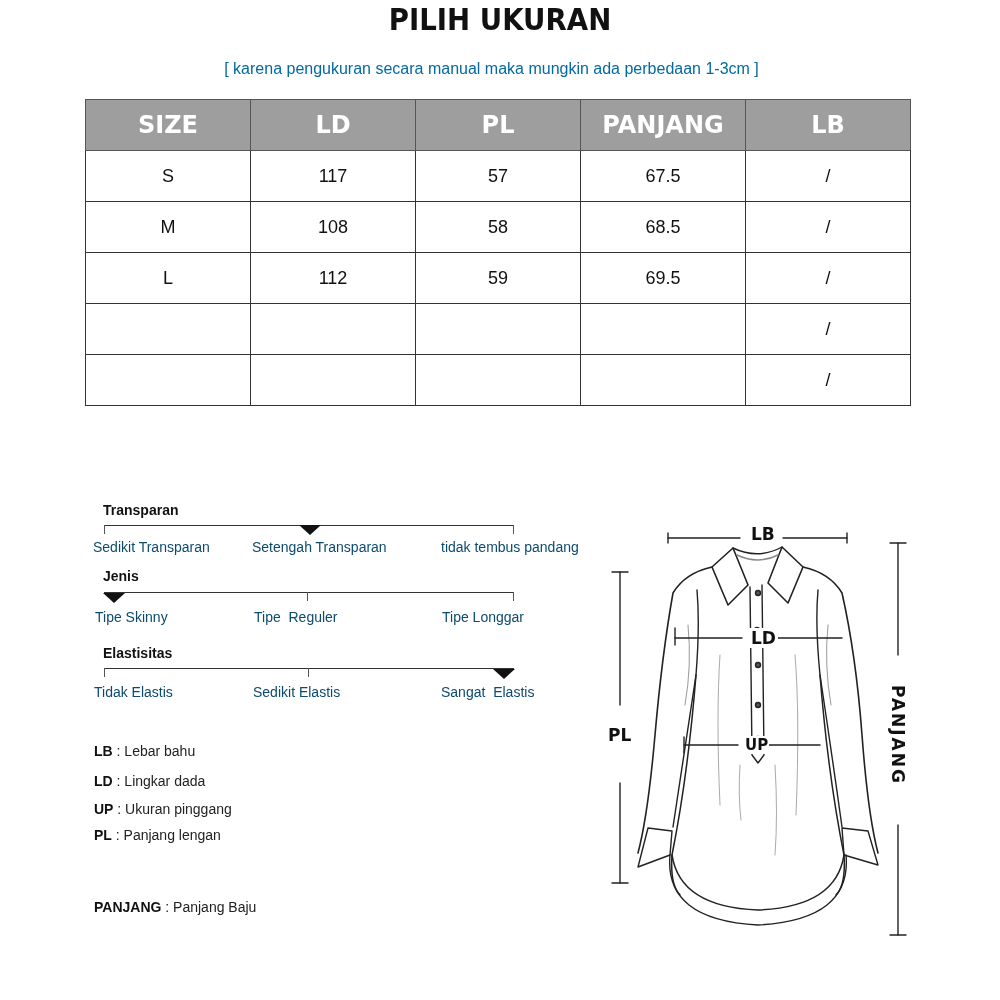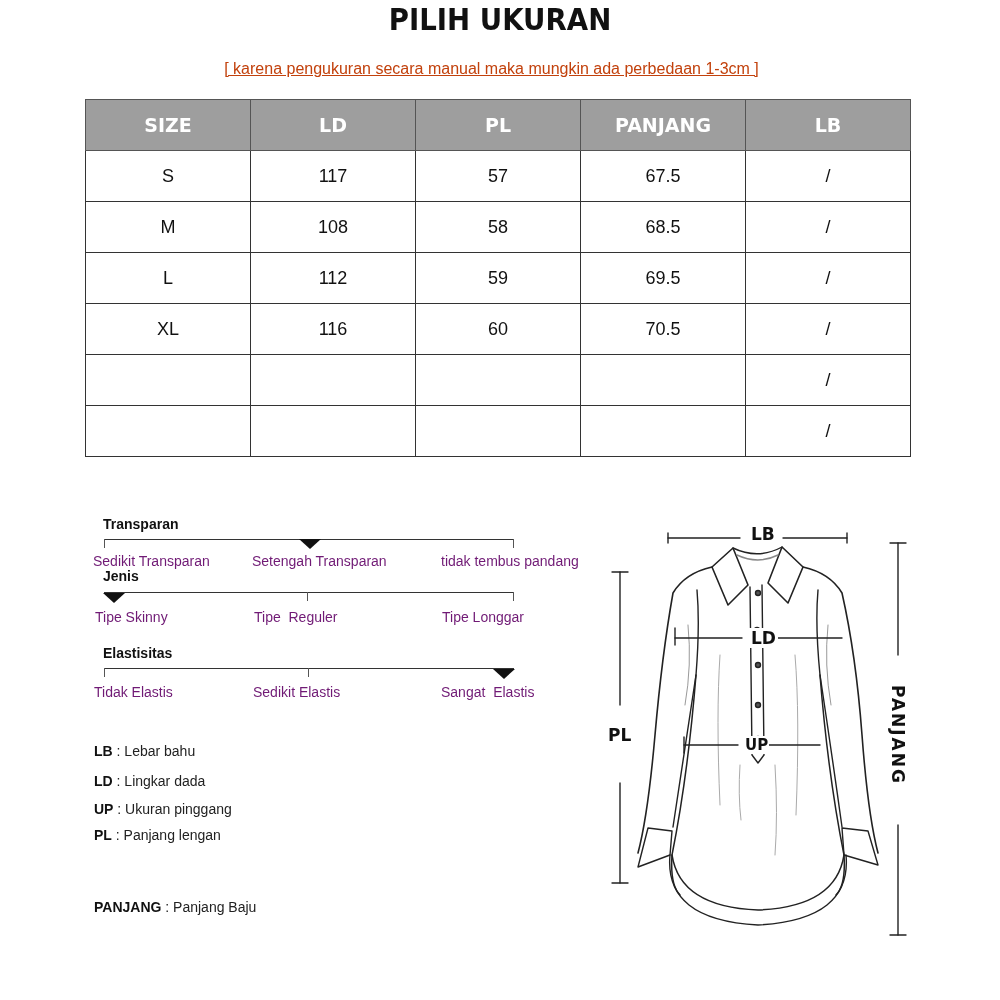--- a/index.html
+++ b/index.html
@@ -1,29 +1,29 @@
 <!DOCTYPE html>
 <html><head>
   <meta charset="utf-8">
   <style>
     html, body { margin: 0; padding: 0; background: #ffffff; }
     body { width: 1000px; height: 1000px; position: relative; overflow: hidden; font-family: "Liberation Sans", sans-serif; color: #111; }
     .title { position: absolute; top: 2px; left: 0; width: 1000px; text-align: center; font-family: "DejaVu Sans", sans-serif; font-weight: bold; font-size: 30px; letter-spacing: 0px; transform: scaleX(0.92); color: #111; }
-    .subtitle { position: absolute; top: 60px; left: 0; width: 983px; text-align: center; font-size: 16px; color: #c2410c; text-decoration: underline; }
+    .subtitle { position: absolute; top: 60px; left: 0; width: 983px; text-align: center; font-size: 16px; color: #0369a1; }
     table.size-table { position: absolute; top: 99px; left: 85px; width: 826px; border-collapse: collapse; table-layout: fixed; }
     table.size-table th, table.size-table td { border: 1px solid #333; text-align: center; }
-    table.size-table th { background: #9e9e9e; color: #fff; height: 48px; font-family: "DejaVu Sans", sans-serif; font-weight: bold; font-size: 19px; border-color: #555; }
+    table.size-table th { background: #9e9e9e; color: #fff; height: 48px; font-family: "DejaVu Sans", sans-serif; font-weight: bold; font-size: 24px; border-color: #555; }
     table.size-table td { height: 48px; font-size: 18px; color: #111; }
     .scales { position: absolute; left: 93px; top: 500px; width: 500px; }
     .scale { position: absolute; left: 0; width: 500px; height: 60px; }
     .scale-title { position: absolute; left: 10px; top: 0; font-weight: bold; font-size: 14px; }
     .scale-line { position: absolute; left: 11px; width: 410px; height: 0; border-top: 1px solid #333; }
     .tick { position: absolute; width: 0; height: 9px; border-left: 1px solid #555; }
     .marker { position: absolute; width: 0; height: 0; border-left: 11px solid transparent; border-right: 11px solid transparent; border-top: 10px solid #111; }
-    .scale-label { position: absolute; font-size: 14px; color: #701a75; white-space: nowrap; }
+    .scale-label { position: absolute; font-size: 14px; color: #0c4a6e; white-space: nowrap; }
     .legend { position: absolute; left: 94px; top: 743px; }
     .legend-item { position: absolute; left: 0; white-space: nowrap; font-size: 14px; color: #222; }
     .legend-item b { font-weight: bold; color: #111; }
     .diagram { position: absolute; left: 600px; top: 515px; width: 320px; height: 430px; }
     .diag-label { position: absolute; font-family: "DejaVu Sans", sans-serif; font-weight: bold; font-size: 17px; color: #111; }
     .diag-vert { position: absolute; font-family: "DejaVu Sans", sans-serif; font-weight: bold; font-size: 17px; color: #111; writing-mode: vertical-rl; letter-spacing: 2px; }
   </style>
 </head>
 <body>
 
@@ -56,46 +56,39 @@
       <td>/</td>
     </tr>
     <tr>
       <td>L</td>
       <td>112</td>
       <td>59</td>
       <td>69.5</td>
       <td>/</td>
     </tr>
     <tr>
-      <td>XL</td>
-      <td>116</td>
-      <td>60</td>
-      <td>70.5</td>
-      <td>/</td>
-    </tr>
-    <tr>
       <td></td>
       <td></td>
       <td></td>
       <td></td>
       <td>/</td>
     </tr>
     <tr>
       <td></td>
       <td></td>
       <td></td>
       <td></td>
       <td>/</td>
     </tr>
   </tbody>
 </table>
 
 <div class="scales">
 
-  <div class="scale" style="top:16px;">
+  <div class="scale" style="top:2px;">
     <div class="scale-title">Transparan</div>
     <div class="scale-line" style="top:23px;"></div>
     <div class="tick" style="left:11px;top:23px;"></div>
     <div class="tick" style="left:420px;top:23px;"></div>
     <div class="marker" style="left:206px;top:23px;"></div>
     <div class="scale-label" style="left:0;top:37px;">Sedikit Transparan</div>
     <div class="scale-label" style="left:159px;top:37px;">Setengah Transparan</div>
     <div class="scale-label" style="left:348px;top:37px;">tidak tembus pandang</div>
   </div>
 

